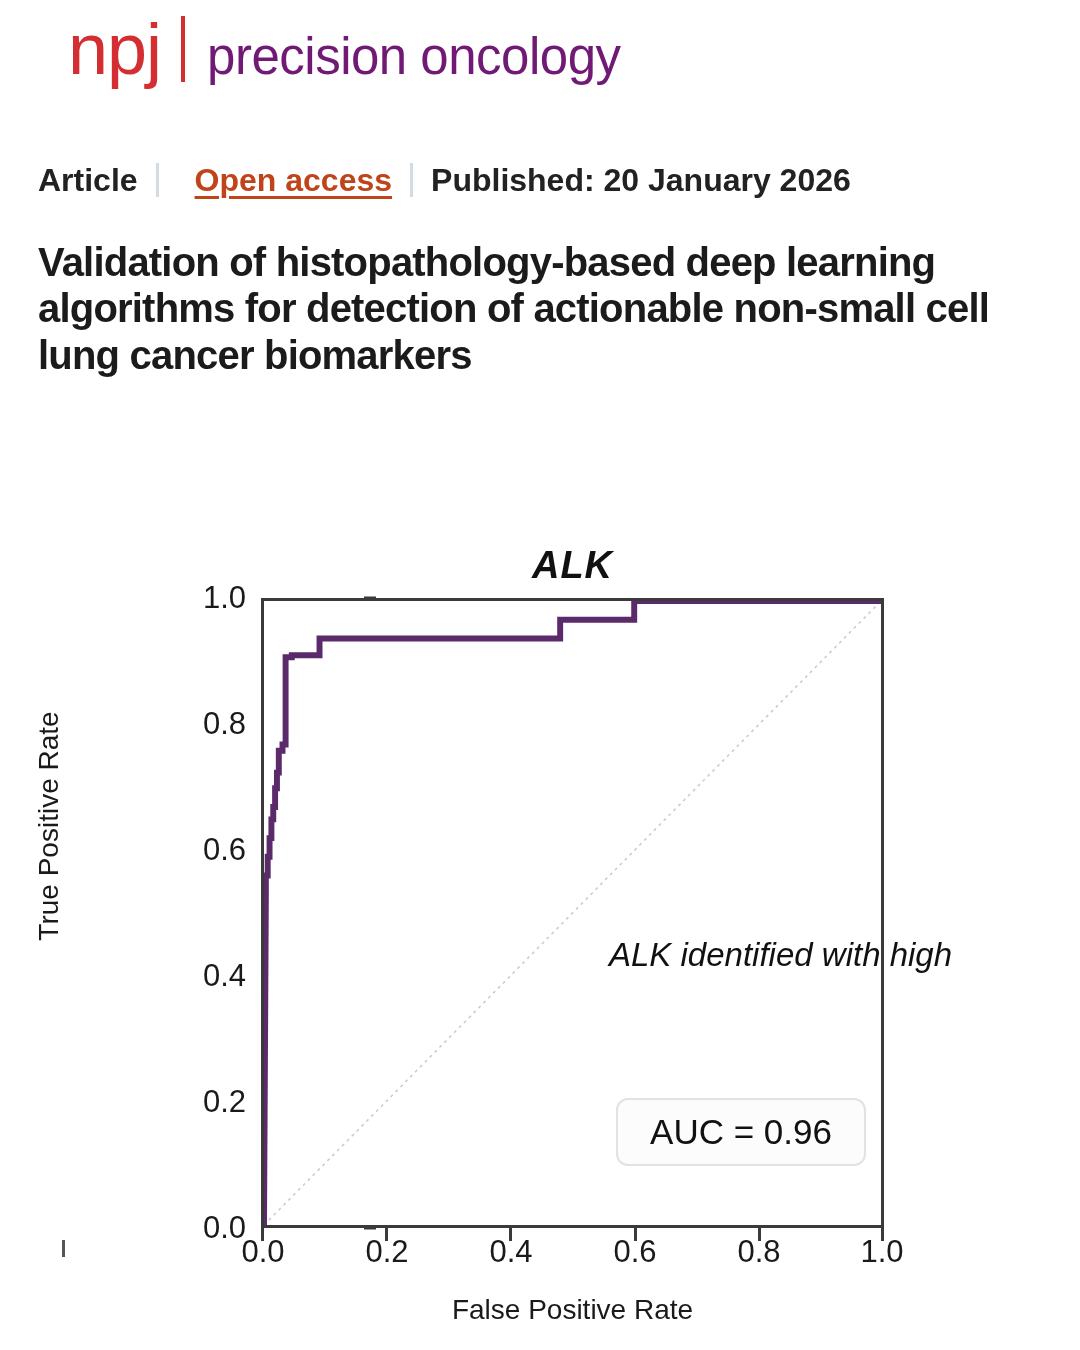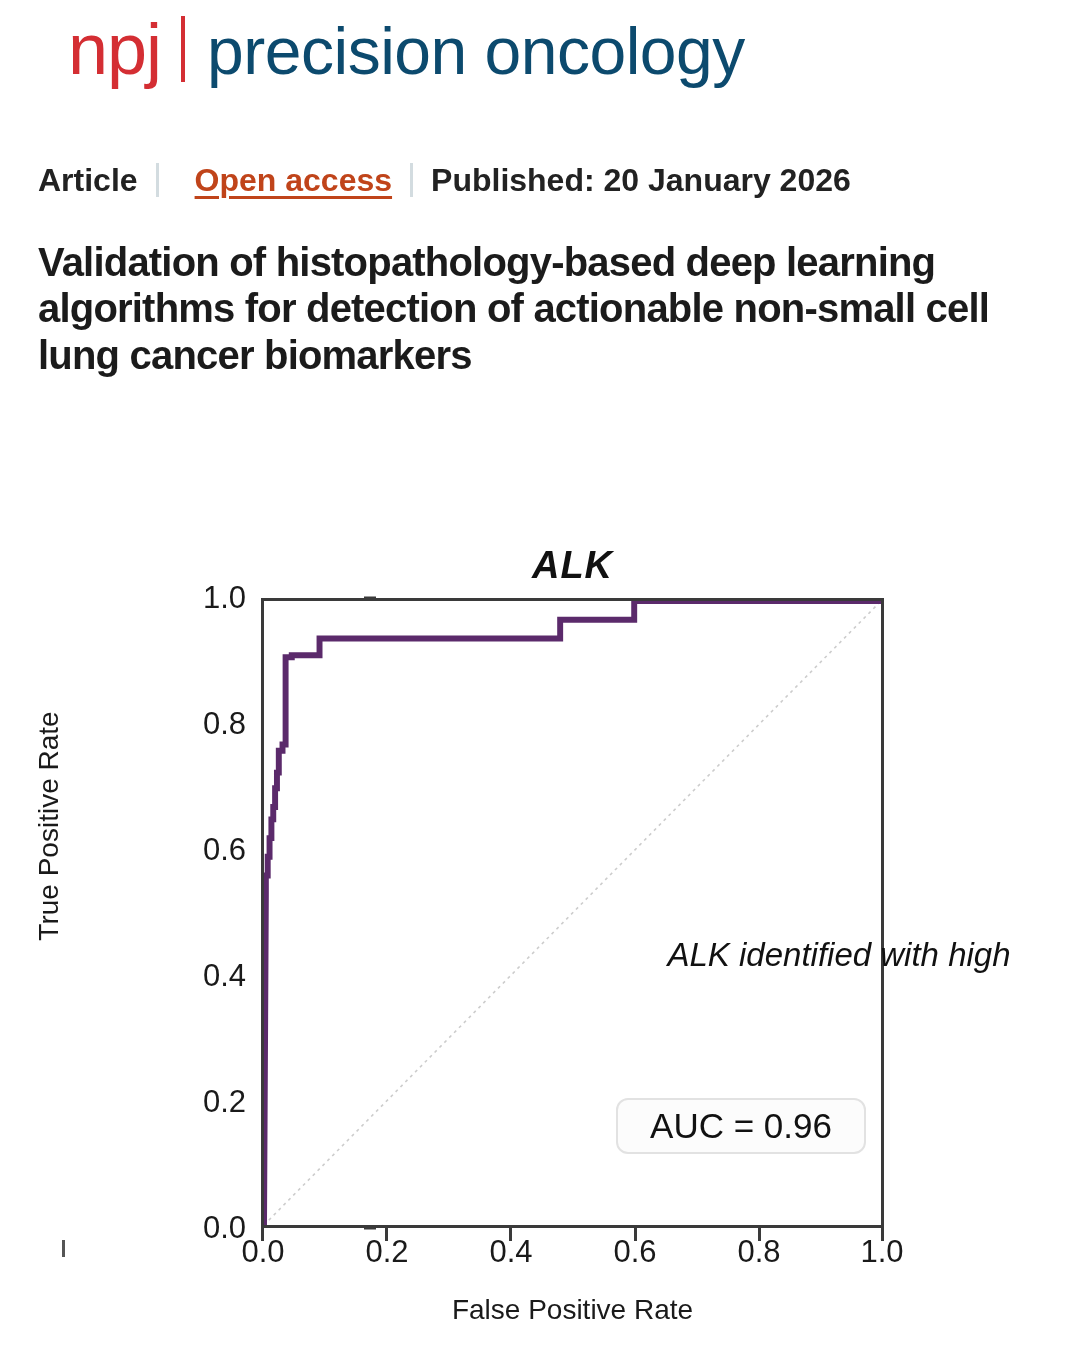--- a/index.html
+++ b/index.html
@@ -35,25 +35,25 @@
   .brand-divider {
     display: inline-block;
     width: 4px;
     height: 66px;
     margin: 0 22px 0 20px;
     position: relative;
     top: 8px;
   }
   .brand-title {
     font-family: "Liberation Sans", sans-serif;
-    font-size: 66px;
+    font-size: 51px;
     font-weight: 300;
     letter-spacing: -0.5px;
     line-height: 1;
-    color: #0c4a6e;
+    color: #701a75;
   }
 
   
   .meta-row {
     position: absolute;
     left: 38px;
     top: 158px;
     display: flex;
     align-items: center;
     font-size: 32px;
@@ -109,21 +109,20 @@
   }
   .plot-frame {
     position: absolute;
     left: 257px;
     top: 78px;
     width: 623px;
     height: 630px;
     border: 3px solid #3a3a3a;
     box-sizing: border-box;
     background: #ffffff;
-    text-align: center;
   }
   .plot-svg {
     position: absolute;
     left: 0;
     top: 0;
     width: 100%;
     height: 100%;
     display: block;
   }
 
@@ -211,21 +210,21 @@
     font-style: italic;
     line-height: 1.48;
     color: #111;
   }
 
   .auc-box {
     position: absolute;
     left: 352px;
     top: 497px;
     width: 250px;
-    height: 56px;
+    height: 68px;
     border: 2px solid #e2e2e2;
     border-radius: 12px;
     background: #fcfcfc;
     display: flex;
     align-items: center;
     justify-content: center;
     font-size: 35px;
     color: #111;
     box-sizing: border-box;
   }

